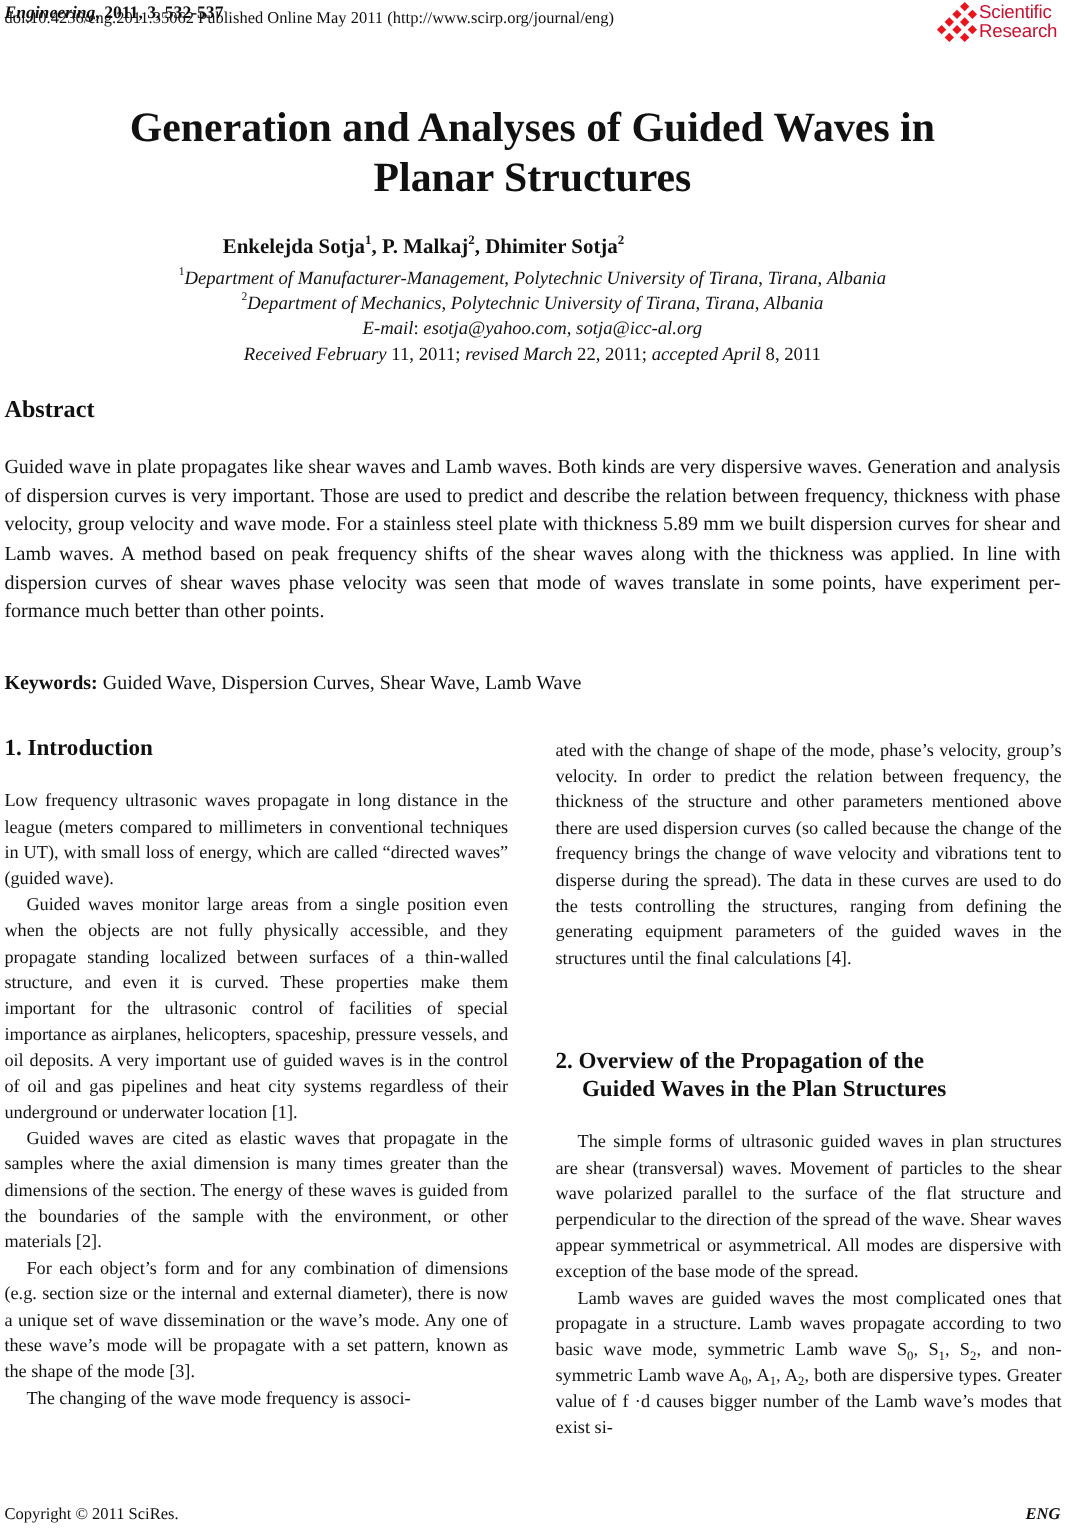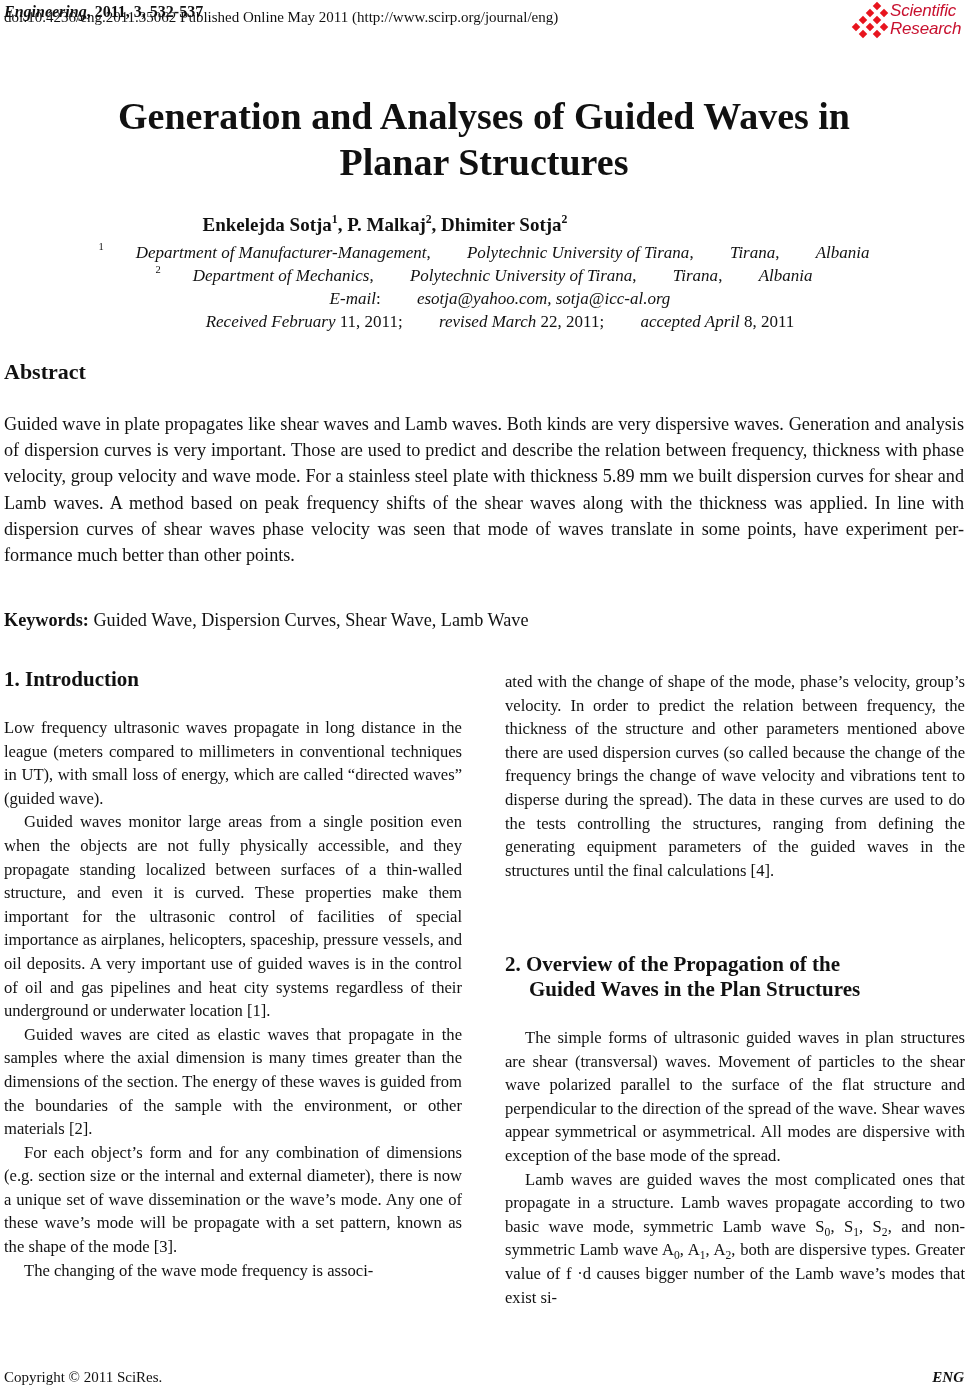--- a/index.html
+++ b/index.html
@@ -4,30 +4,30 @@
 <style>
   html, body { margin: 0; padding: 0; background: #ffffff; }
   body {
     width: 968px; height: 1389px; position: relative; overflow: hidden;
     font-family: "Liberation Serif", "DejaVu Serif", serif; color: #111;
   }
   .abs { position: absolute; }
   .hdr-journal { left: 4px; top: 2px; font-size: 16px; line-height: 20px; font-weight: bold; }
   .hdr-journal i { font-style: italic; }
   .hdr-doi { left: 4px; top: 8px; font-size: 15px; line-height: 19px; }
-  .logo { left: 850px; top: 1px; width: 118px; height: 40px; font-style: italic; }
+  .logo { left: 850px; top: 1px; width: 118px; height: 40px; }
   .logo-mark { position: absolute; left: 0; top: 0; width: 40px; height: 40px; }
   .logo-text { position: absolute; left: 40px; top: 1px; font-family: "Liberation Sans", "DejaVu Sans", sans-serif;
     font-size: 17px; line-height: 18px; color: #c8102e; letter-spacing: -0.2px; }
   .title { left: 0; top: 93px; width: 968px; text-align: center; font-size: 38px; line-height: 46px; font-weight: bold; }
   .authors { left: 0; top: 214px; width: 770px; text-align: center; font-size: 19px; font-weight: bold; line-height: 22px; }
   sup { font-size: 0.62em; line-height: 0; position: relative; top: -0.1em; vertical-align: super; }
   sub { font-size: 0.7em; line-height: 0; vertical-align: sub; }
   .affil { left: 0; width: 968px; text-align: center; font-size: 17px; line-height: 22px; }
-  .affil i { font-style: italic; margin-left: 32px; }
+  .affil i { font-style: italic; }
   .h-abstract { left: 4px; top: 359px; font-size: 22px; font-weight: bold; line-height: 26px; text-align: right; }
   .abstract { left: 4px; top: 411px; width: 960px; font-size: 18.2px; line-height: 26.2px; text-align: justify; }
   .keywords { left: 4px; top: 608px; font-size: 18.2px; line-height: 24px; }
   .keywords b { font-weight: bold; }
   .col { font-size: 16.6px; line-height: 23.6px; text-align: justify; }
   .col p { margin: 0; }
   .col p.ind { text-indent: 20px; }
   .col-left { left: 4px; top: 716px; width: 458px; }
   .col-right { left: 505px; top: 670px; width: 460px; }
   .h-sec { font-size: 21px; font-weight: bold; line-height: 25px; }

